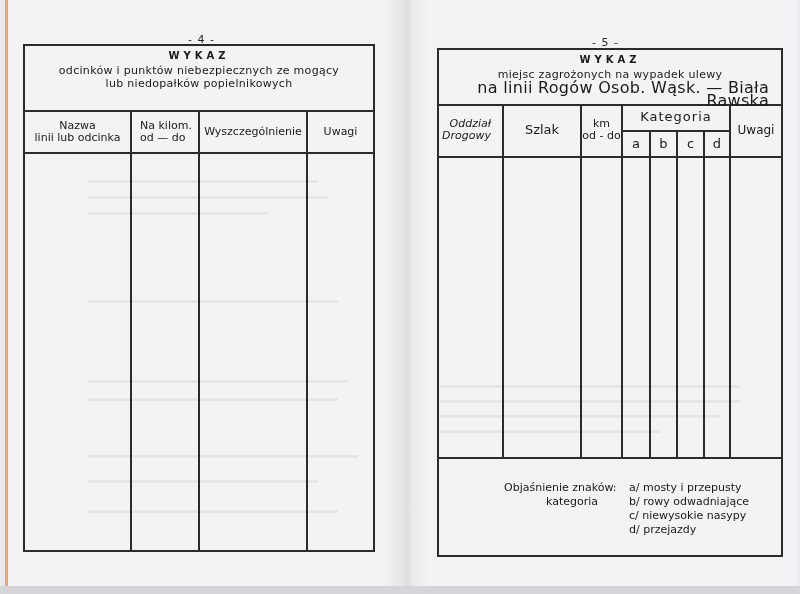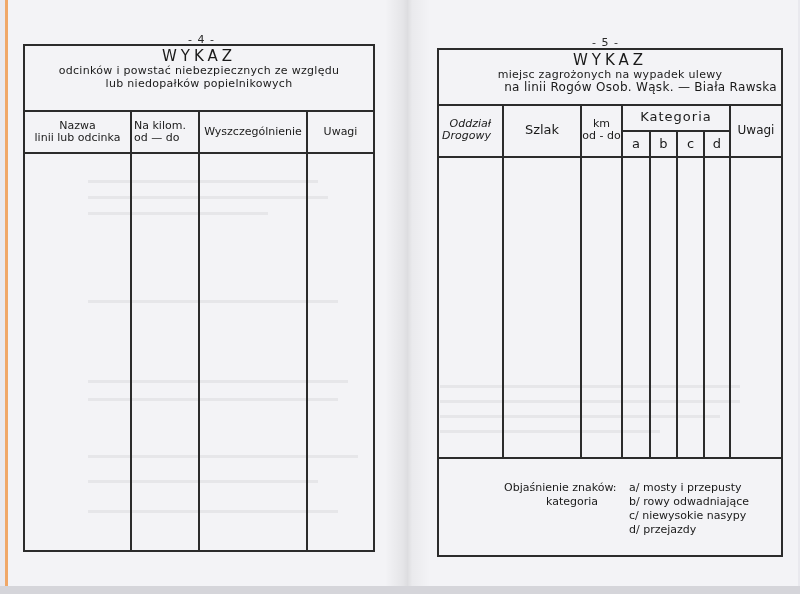--- a/index.html
+++ b/index.html
@@ -29,21 +29,21 @@
 
   
   .lt {
     position: absolute; left: 23px; top: 44px; width: 352px; height: 508px;
     border: 2px solid #2b2b2b; box-sizing: border-box;
   }
   .lt-head {
     position: absolute; left: 0; top: 0; right: 0; height: 64px;
     border-bottom: 2px solid #2b2b2b; text-align: center;
   }
-  .wykaz { font-size: 15px; letter-spacing: 4px; font-weight: normal; line-height: 16px; margin-top: 2px; }
+  .wykaz { font-size: 10px; letter-spacing: 4px; font-weight: bold; line-height: 16px; margin-top: 2px; }
   .sub { font-size: 11px; line-height: 13px; letter-spacing: 0.3px; }
   .lt-cols {
     position: absolute; left: 0; top: 64px; right: 0; height: 42px;
     border-bottom: 2px solid #2b2b2b;
   }
   .col-h { position: absolute; top: 0; height: 43px; display: flex; align-items: center; justify-content: center; text-align: center; font-size: 11px; line-height: 12px; }
   .vline { position: absolute; width: 0; border-left: 2px solid #2b2b2b; }
 
   
   .rt {
@@ -90,42 +90,42 @@
     <div class="bleed" style="left:40px;top:415px;width:280px;"></div>
     <div class="bleed" style="left:40px;top:430px;width:220px;"></div>
   </div>
   <div class="gutter"></div>
   <div class="bottom-edge"></div>
 
   <div class="page-num" style="left:188px;top:33px;">- 4 -</div>
   <div class="lt">
     <div class="lt-head">
       <div class="wykaz">WYKAZ</div>
-      <div class="sub">odcinków i powstać niebezpiecznych ze względu</div>
+      <div class="sub">odcinków i punktów niebezpiecznych ze mogący</div>
       <div class="sub">lub niedopałków popielnikowych</div>
     </div>
     <div class="lt-cols">
       <div class="col-h" style="left:0;width:105px;white-space:pre-line;">Nazwa
 linii lub odcinka</div>
-      <div class="col-h" style="left:107px;width:66px;white-space:pre-line;justify-content:flex-start;padding-left:2px;text-align:left;">Na kilom.
+      <div class="col-h" style="left:107px;width:66px;white-space:pre-line;justify-content:flex-start;padding-left:8px;text-align:left;">Na kilom.
 od — do</div>
       <div class="col-h" style="left:175px;width:106px;">Wyszczególnienie</div>
       <div class="col-h" style="left:283px;width:65px;">Uwagi</div>
     </div>
     <div class="vline" style="left:105px;top:64px;height:442px;"></div>
     <div class="vline" style="left:173px;top:64px;height:442px;"></div>
     <div class="vline" style="left:281px;top:64px;height:442px;"></div>
   </div>
 
   <div class="page-num" style="left:592px;top:36px;">- 5 -</div>
   <div class="rt">
     <div class="rt-head">
       <div class="wykaz">WYKAZ</div>
       <div class="sub">miejsc zagrożonych na wypadek ulewy</div>
-      <div class="sub" style="text-align:right;padding-right:4px;font-size:12px;">na linii Rogów Osob. Wąsk. — Biała Rawska</div>
+      <div class="sub" style="text-align:right;padding-right:12px;font-size:16px;">na linii Rogów Osob. Wąsk. — Biała Rawska</div>
     </div>
     <div class="rt-cols">
       <div class="col-h" style="left:0;width:63px;height:52px;white-space:pre-line;text-align:right;justify-content:flex-start;padding-left:3px;font-style:italic;">Oddział
 Drogowy</div>
       <div class="col-h" style="left:65px;width:76px;height:52px;font-size:13px;">Szlak</div>
       <div class="col-h" style="left:143px;width:39px;height:52px;white-space:pre-line;border-radius:15px;">km
 od - do</div>
       <div class="col-h" style="left:184px;width:106px;height:26px;font-size:13px;letter-spacing:1px;">Kategoria</div>
       <div style="position:absolute;left:184px;top:26px;width:106px;border-top:2px solid #2b2b2b;"></div>
       <div class="col-h" style="left:184px;top:27px;width:26px;height:25px;font-size:13px;">a</div>

